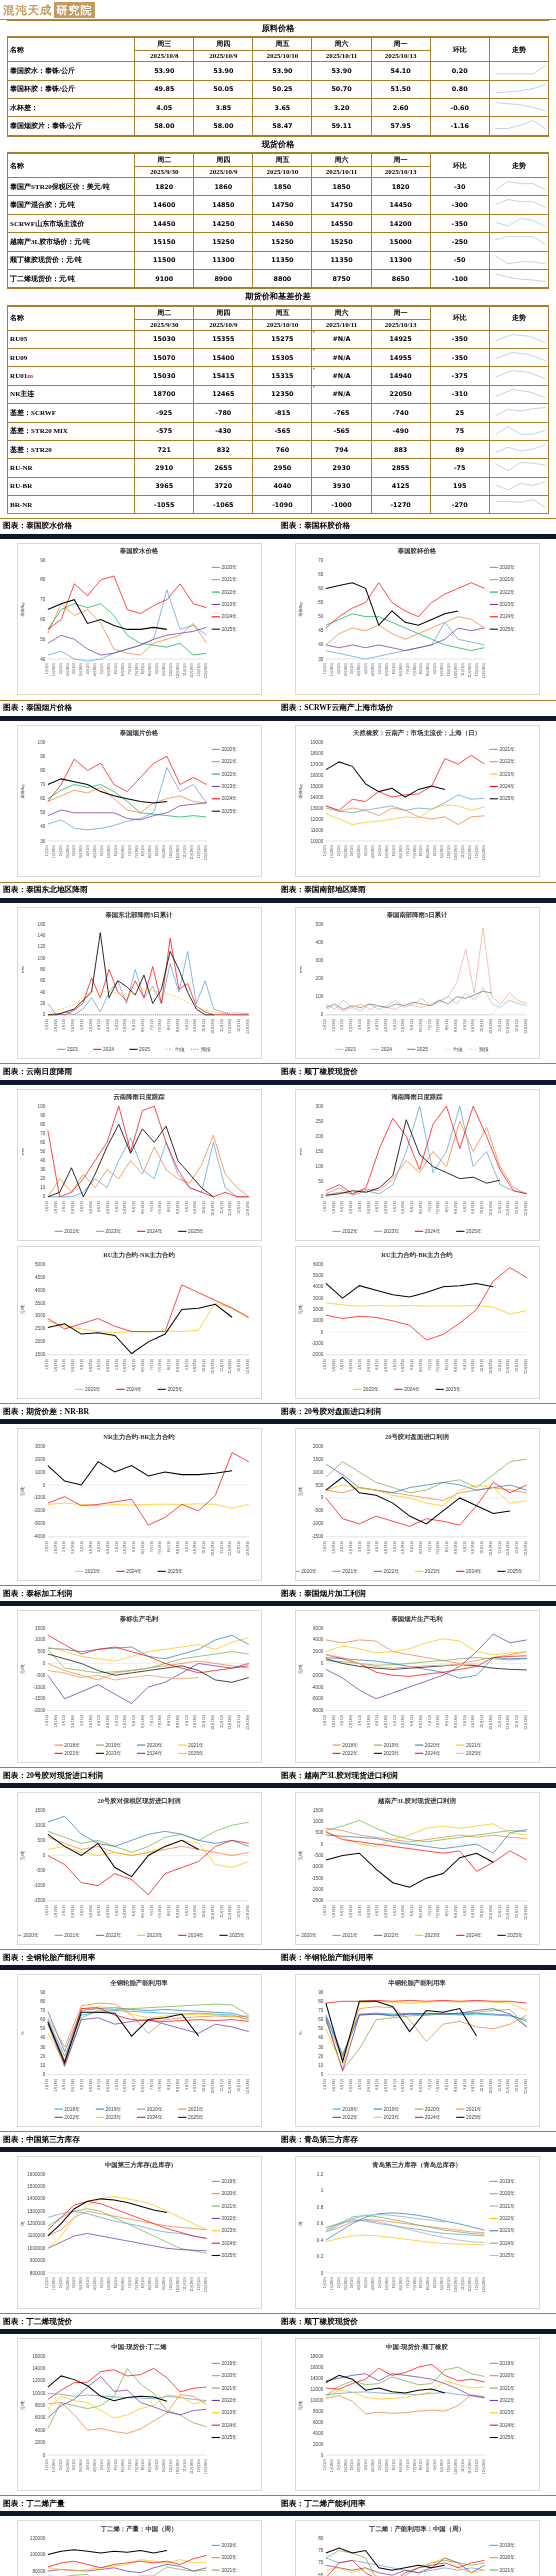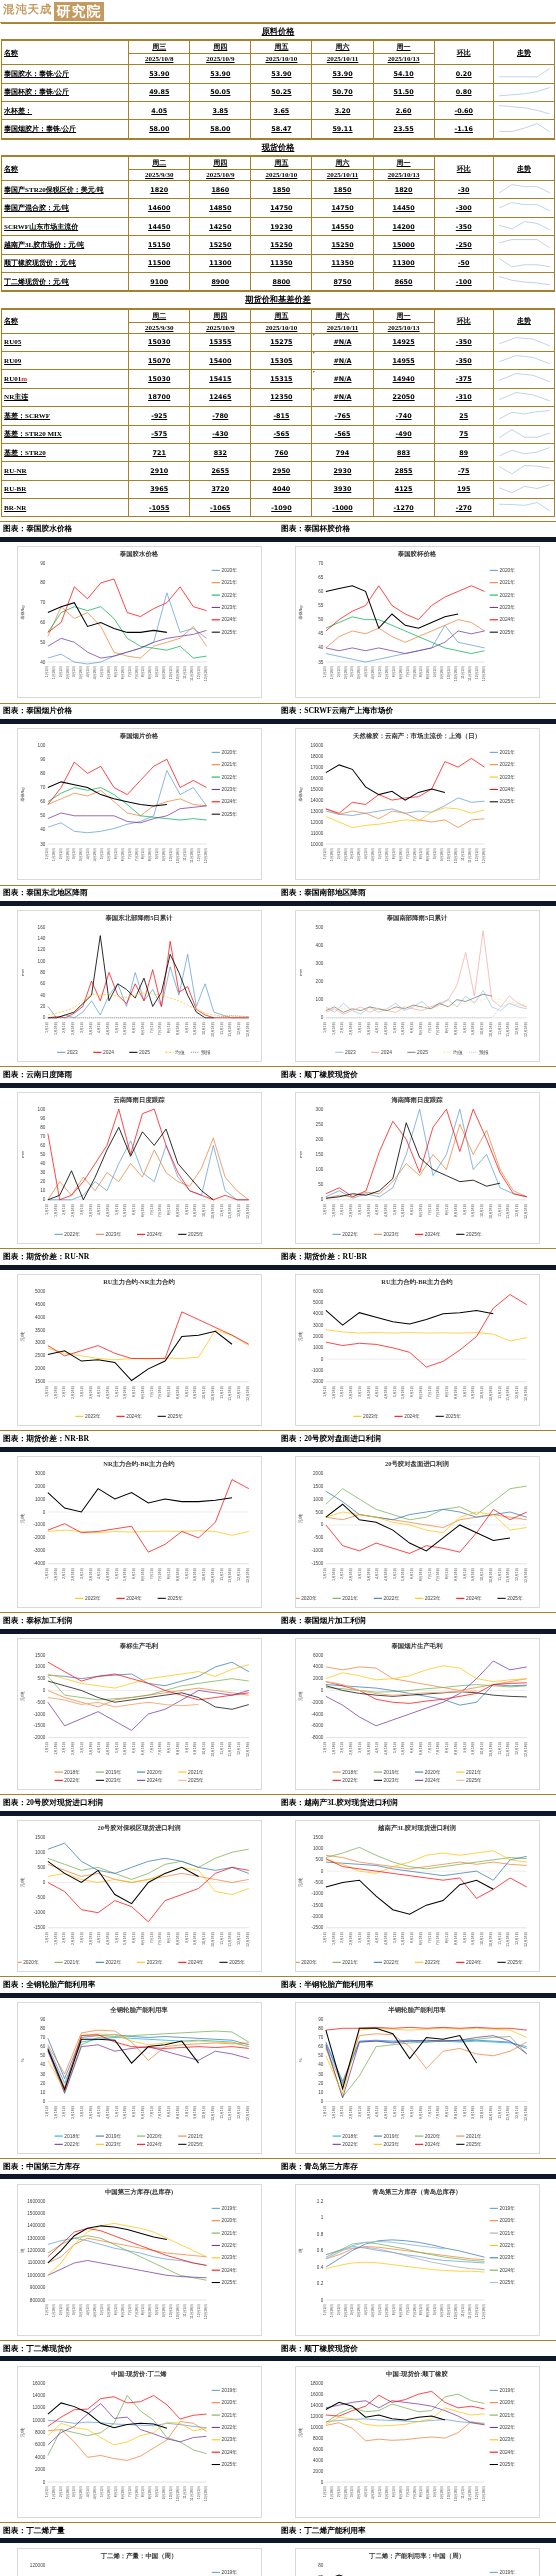--- a/index.html
+++ b/index.html
@@ -1,22 +1,22 @@
 <!DOCTYPE html>
 <html style="font-size:8.2px"><head>
 <meta charset="utf-8">
 <style>
   html,body{margin:0;padding:0;background:#fff;}
   body{width:556px;font-family:"Liberation Serif",serif;color:#000;}
   .page{width:556px;position:relative;}
-  header{padding:2.1px 3.1px 1px 3.1px;border-bottom:1px solid #b08b3e;display:flex;align-items:flex-start;}
+  header{padding:2.1px 3.1px 1px 3.1px;border-bottom:1px solid #b08b3e;display:flex;align-items:center;}
   .logo-main{font-weight:bold;font-size:11.3px;color:#c49a5f;letter-spacing:1px;font-family:"Liberation Serif",serif;}
-  .logo-block{background:#c49a5f;color:#fff;font-weight:bold;font-size:14px;padding:0.5px 2.1px;margin-left:2.1px;letter-spacing:1px;}
+  .logo-block{background:#c49a5f;color:#fff;font-weight:bold;font-size:11px;padding:0.5px 2.1px;margin-left:2.1px;letter-spacing:1px;}
   
-  .tbl-wrap{margin:0 1px;text-decoration:underline;}
+  .tbl-wrap{margin:0 7px;}
   .sec-title{border-top:1px solid #a8802c;border-bottom:1px solid #a8802c;text-align:center;font-weight:bold;font-size:8.2px;padding:2.1px 0;background:#fff;}
   table.data{width:100%;border-collapse:collapse;table-layout:fixed;border-radius:12px;}
   table.data th,table.data td{border:0.5px solid #a8802c;font-size:7px;padding:1px 2.1px;text-align:center;background:#fff;}
   table.data th{font-weight:bold;}
   table.data td.name,table.data th.name{text-align:left;width:122px;font-weight:bold;}
   table.data .num{font-family:"DejaVu Sans",sans-serif;font-size:6.4px;font-weight:700;}
   table.data th.wk{border-bottom:1px solid #a8802c;}
   table.data tr{border-bottom:1.5px double #a8802c;}
   td.trend{width:66px;} th.ratio{width:54px;}
   td.na{position:relative;}
@@ -97,21 +97,21 @@
             <td class="trend"><svg width="57" height="13.4" viewBox="0 0 110 26">
                 <polyline points="6,5 30.5,7.206896551724135 55,9.413793103448276 79.5,14.379310344827584 104,21" fill="none" stroke="#9cb6d8" stroke-width="1.2"></polyline>
               </svg></td>
           </tr>
           <tr>
             <td class="name">泰国烟胶片：泰铢/公斤</td>
             <td class="num">58.00</td>
             <td class="num">58.00</td>
             <td class="num">58.47</td>
             <td class="num">59.11</td>
-            <td class="num">23.55</td>
+            <td class="num">57.95</td>
             <td class="num">-1.16</td>
             <td class="trend"><svg width="57" height="13.4" viewBox="0 0 110 26">
                 <polyline points="6,20.310344827586245 30.5,20.310344827586245 55,13.827586206896585 79.5,5 104,21" fill="none" stroke="#9cb6d8" stroke-width="1.2"></polyline>
               </svg></td>
           </tr>
         </tbody>
       </table>
       <div class="sec-title">现货价格</div>
       <table class="data">
         <thead>
@@ -155,21 +155,21 @@
             <td class="num">14450</td>
             <td class="num">-300</td>
             <td class="trend"><svg width="57" height="13.4" viewBox="0 0 110 26">
                 <polyline points="6,15 30.5,5 55,9 79.5,9 104,21" fill="none" stroke="#9cb6d8" stroke-width="1.2"></polyline>
               </svg></td>
           </tr>
           <tr>
             <td class="name">SCRWF山东市场主流价</td>
             <td class="num">14450</td>
             <td class="num">14250</td>
-            <td class="num">19230</td>
+            <td class="num">14650</td>
             <td class="num">14550</td>
             <td class="num">14200</td>
             <td class="num">-350</td>
             <td class="trend"><svg width="57" height="13.4" viewBox="0 0 110 26">
                 <polyline points="6,12.11111111111111 30.5,19.22222222222222 55,5 79.5,8.555555555555555 104,21" fill="none" stroke="#9cb6d8" stroke-width="1.2"></polyline>
               </svg></td>
           </tr>
           <tr>
             <td class="name">越南产3L胶市场价：元/吨</td>
             <td class="num">15150</td>
@@ -798,24 +798,20 @@
               <line x1="71" y1="251" x2="87" y2="251" stroke="#5B9BD5" stroke-width="2"></line>
               <text x="90" y="254" font-size="9.5">2022年</text>
               <line x1="151" y1="251" x2="167" y2="251" stroke="#ED7D31" stroke-width="2"></line>
               <text x="170" y="254" font-size="9.5">2023年</text>
               <line x1="231" y1="251" x2="247" y2="251" stroke="#FF0000" stroke-width="2"></line>
               <text x="250" y="254" font-size="9.5">2024年</text>
               <line x1="311" y1="251" x2="327" y2="251" stroke="#000000" stroke-width="2"></line>
               <text x="330" y="254" font-size="9.5">2025年</text>
             </svg></div>
         </div>
-      </div>
-      <div class="cap-row">
-        <div class="cap">图表：期货价差：RU-NR</div>
-        <div class="cap">图表：期货价差：RU-BR</div>
       </div>
       <div class="chart-row">
         <div class="chart-cell">
           <div class="chart-box"><div class="chart-title">RU主力合约-NR主力合约</div><svg width="238" height="135" viewBox="0 0 462 262">
               <line x1="58" y1="184" x2="448" y2="184" stroke="#c9c9c9" stroke-width="1"></line>
               <text x="53" y="187" text-anchor="end" font-size="9">1500</text>
               <text x="53" y="161.85714285714286" text-anchor="end" font-size="9">2000</text>
               <text x="53" y="136.71428571428572" text-anchor="end" font-size="9">2500</text>
               <text x="53" y="111.57142857142857" text-anchor="end" font-size="9">3000</text>
               <text x="53" y="86.42857142857143" text-anchor="end" font-size="9">3500</text>

